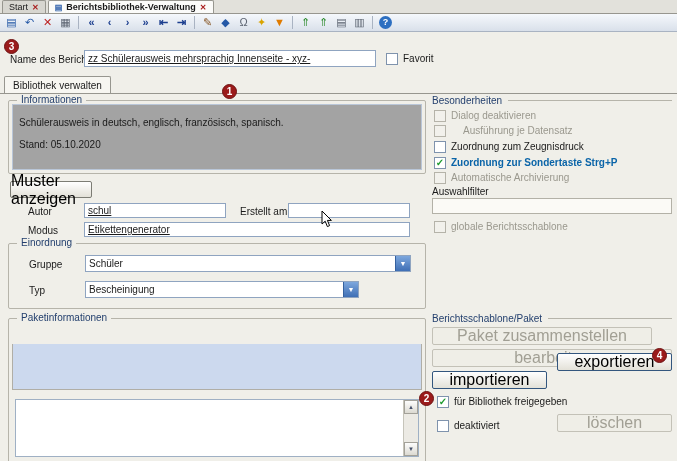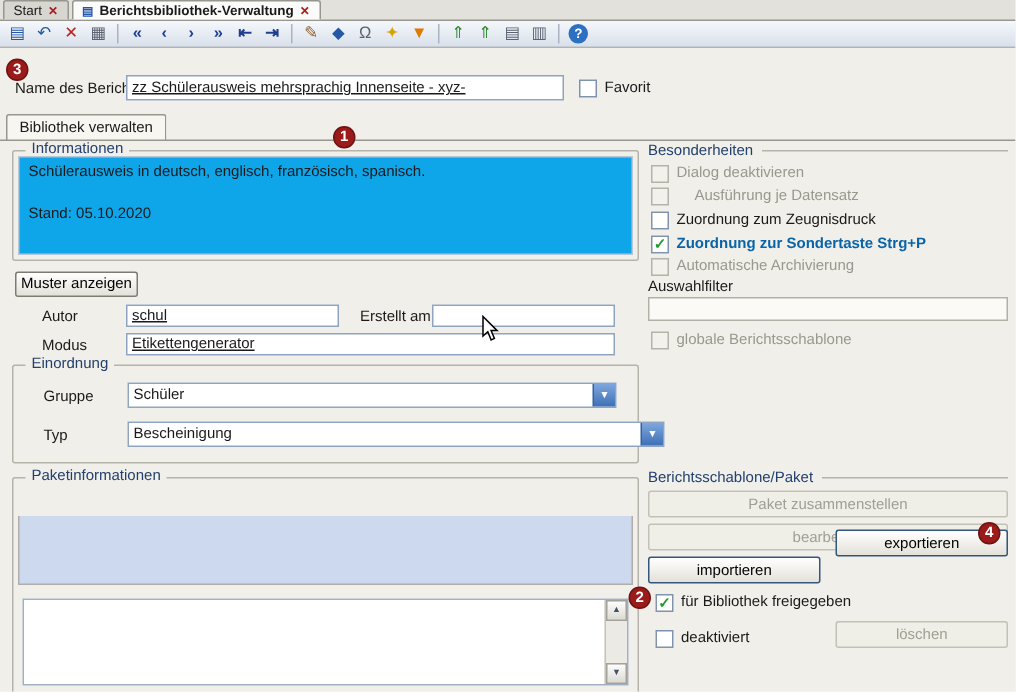--- a/index.html
+++ b/index.html
@@ -19,40 +19,40 @@
   .tbtn { width:17px; height:15px; display:flex; align-items:center; justify-content:center; font-size:11px; line-height:1; border-radius:2px; }
   .tsep { width:1px; height:13px; background:#a9b3c2; margin:0 3px; }
   .i-blue{color:#2458a6} .i-red{color:#bb1f1f} .i-navy{color:#1d3f8f; font-weight:bold}
   .i-gray{color:#5b6370} .i-brown{color:#8a5a2a} .i-yellow{color:#d9a400}
   .i-orange{color:#e07b00} .i-green{color:#2e8b2e}
   .i-help{ background:#2d6fc1; color:#fff; border-radius:50%; width:13px; height:13px; font-size:9px; font-weight:bold; }
 
   
   .lbl { font-size:10px; color:#1a1a1a; }
   .field { position:absolute; background:#fff; border:1px solid #8fa4c0; font-size:10px; padding:0 3px; display:flex; align-items:center; white-space:nowrap; overflow:hidden;text-decoration:underline; }
-  .btn { position:absolute; background:linear-gradient(#ffffff,#e3e1d8); border:1px solid #7c7c74; border-radius:2px; font-size:10px; display:flex; align-items:center; justify-content:center; color:#000; }
+  .btn { position:absolute; background:linear-gradient(#ffffff,#e3e1d8); border:1px solid #7c7c74; border-radius:2px; font-size:16px; display:flex; align-items:center; justify-content:center; color:#000; }
   .btn.primaryish { border-color:#33567e; }
   .btn.disabled { background:#efeee7; border-color:#c3c1b7; color:#a19f94; }
   .cb { width:12px; height:12px; background:#fff; border:1px solid #7f93ad; display:inline-flex; align-items:center; justify-content:center; font-size:10px; font-weight:bold; color:#1d9b2d; flex:0 0 auto; }
   .optrow { position:absolute; display:flex; align-items:center; gap:5px; height:13px; font-size:10px;text-align:center; }
   .optrow.disabled .lbl { color:#9a988e; }
   .optrow.disabled .cb { background:#f2f1ec; border-color:#b5b3a9; }
   .optrow.highlight .lbl { color:#0a64a8; font-weight:bold; }
 
   .group { position:absolute; border:1px solid #b6b4aa; border-radius:2px; }
   .group > .legend { position:absolute; top:-7px; left:8px; background:#f0efe9; padding:0 4px; font-size:10px; color:#24406e; }
   .sechead { position:absolute; display:flex; align-items:center; gap:6px; font-size:10px; color:#24406e; }
   .sechead .rule { flex:1; height:1px; background:#b6b4aa; }
 
   .combo { position:absolute; background:#fff; border:1px solid #8fa4c0; font-size:10px; display:flex; align-items:center; padding-left:3px; }
   .combo .arrow { position:absolute; right:0; top:0; bottom:0; width:15px; background:linear-gradient(#7da7dd,#3f6fb5); color:#fff; display:flex; align-items:center; justify-content:center; font-size:7px; border-left:1px solid #35619f; }
 
   
-  .memo { position:absolute; left:3px; top:3px; right:3px; bottom:3px; background:#0ea5e9; border:1px solid #b9c6d8; padding:4px 6px; font-size:10px; overflow:hidden; }
-  .memo .line2 { margin-top:17px; }
+  .memo { position:absolute; left:3px; top:3px; right:3px; bottom:3px; background:#a3a3a3; border:1px solid #b9c6d8; padding:12px 6px; font-size:10px; overflow:hidden; }
+  .memo .line2 { margin-top:11px; }
 
   
   .thead { position:absolute; left:3px; right:3px; top:9px; height:16px; display:flex; border:1px solid #b0aea6; background:linear-gradient(#ffffff,#d9d6d0); font-size:10px; }
   .th { display:flex; align-items:center; padding:0 4px; gap:3px; }
   .th1 { width:70px; border-right:1px solid #b0aea6; }
   .th2 { flex:1; }
   .sort { font-size:7px; color:#444; }
   .tbody { position:absolute; left:3px; right:3px; top:25px; height:46px; background:#ccd9ee; border:1px solid #b0aea6; border-top:none; }
   .listbox { position:absolute; left:6px; width:404px; top:80px; height:58px; background:#fff; border:1px solid #9fb0c4; }
   .vscroll { position:absolute; right:0; top:0; bottom:0; width:15px; background:#eceae4; border-left:1px solid #c6c4ba; }
@@ -140,21 +140,21 @@
   <div class="field" style="left:84px; top:222px; width:326px; height:15px;">Etikettengenerator</div>
 
   <div class="group" style="left:8px; top:243px; width:418px; height:66px;">
     <span class="legend">Einordnung</span>
     <span class="lbl abs" style="left:20px; top:15px;">Gruppe</span>
     <div class="combo" style="left:76px; top:11px; width:326px; height:17px;">
       <span>Schüler</span>
       <span class="arrow">▼</span>
     </div>
     <span class="lbl abs" style="left:20px; top:41px;">Typ</span>
-    <div class="combo" style="left:76px; top:37px; width:358px; height:17px;">
+    <div class="combo" style="left:76px; top:37px; width:274px; height:17px;">
       <span>Bescheinigung</span>
       <span class="arrow">▼</span>
     </div>
   </div>
 
   <div class="group" style="left:8px; top:318px; width:418px; height:146px;">
     <span class="legend">Paketinformationen</span>
     <div class="tbody"></div>
     <div class="listbox">
       <div class="vscroll">
@@ -195,21 +195,21 @@
   <div class="optrow disabled" style="left:434px; top:220px;">
     <span class="cb"></span>
     <span class="lbl">globale Berichtsschablone</span>
   </div>
 
   <div class="sechead" style="left:432px; top:313px; width:240px;">
     <span>Berichtsschablone/Paket</span>
     <span class="rule"></span>
   </div>
 
-  <div class="btn disabled" style="left:432px; top:327px; width:240px; height:18px;">Paket zusammenstellen</div>
+  <div class="btn disabled" style="left:432px; top:327px; width:220px; height:18px;">Paket zusammenstellen</div>
   <div class="btn disabled" style="left:432px; top:349px; width:240px; height:18px;">bearbeiten</div>
   <div class="btn primaryish" style="left:432px; top:371px; width:115px; height:18px;">importieren</div>
   <div class="btn primaryish" style="left:557px; top:353px; width:115px; height:18px;">exportieren</div>
 
   <div class="optrow" style="left:437px; top:395px;">
     <span class="cb">✓</span>
     <span class="lbl">für Bibliothek freigegeben</span>
   </div>
   <div class="optrow" style="left:437px; top:419px;">
     <span class="cb"></span>

